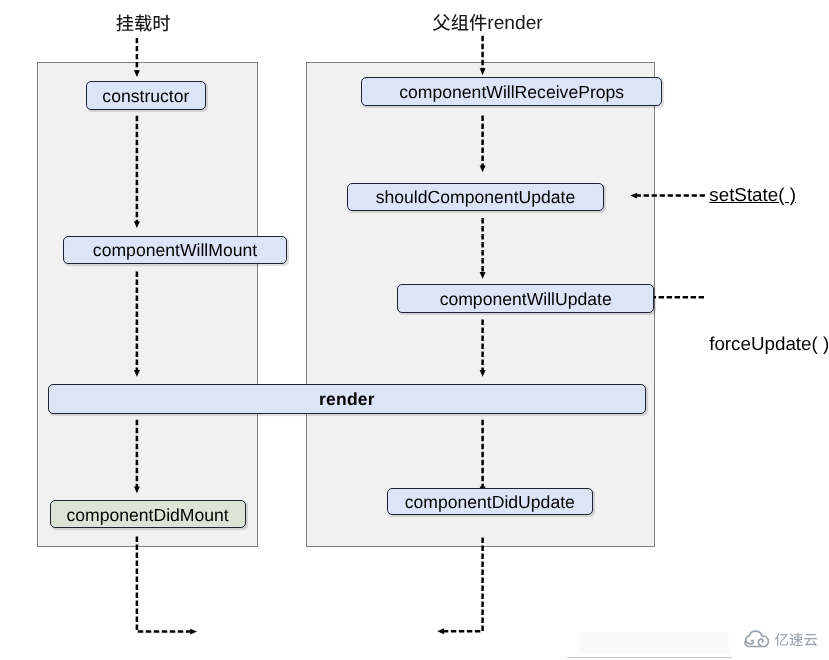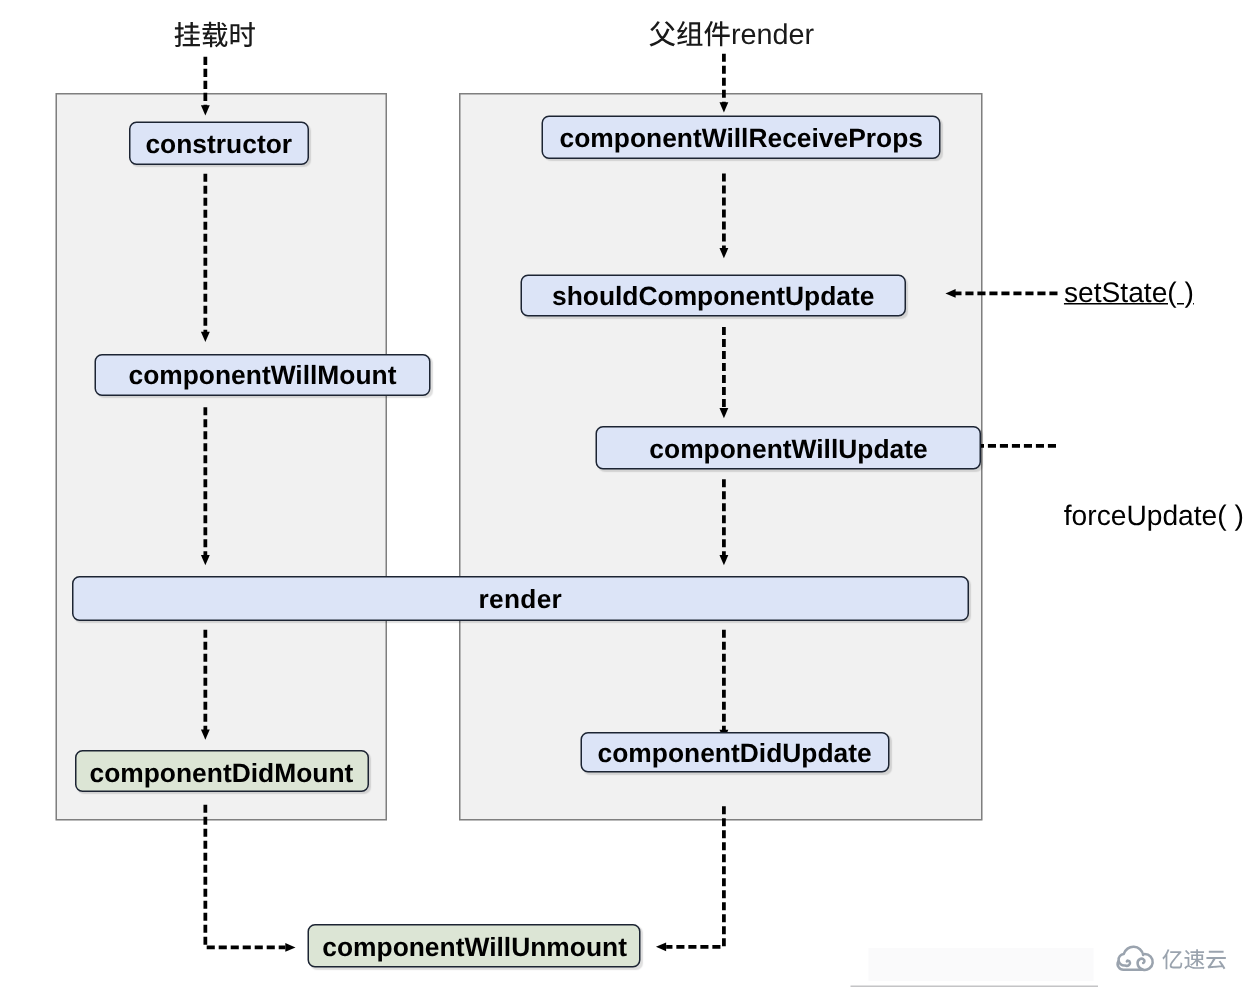--- a/index.html
+++ b/index.html
@@ -4,21 +4,21 @@
 <title>React lifecycle</title>
 <style>
 html,body{margin:0;padding:0;background:#ffffff;}
 body{width:829px;height:660px;overflow:hidden;font-family:"Liberation Sans",sans-serif;
  -webkit-font-smoothing:antialiased;text-rendering:geometricPrecision;}
 #stage{position:relative;width:829px;height:660px;background:#ffffff;}
 .panel{position:absolute;background:#f1f1f1;border:1px solid #7f7f7f;box-sizing:border-box;}
 svg.layer{position:absolute;left:0;top:0;width:829px;height:660px;overflow:visible;pointer-events:none;}
 .node{position:absolute;box-sizing:border-box;border:1.7px solid #1c2433;border-radius:5px;
  display:flex;align-items:center;justify-content:center;color:#000;font-size:17.6px;line-height:1;
- white-space:nowrap;box-shadow:1.4px 1.4px 0.8px -0.3px rgba(0,0,0,0.13);padding-top:2px;font-weight:bold;}
+ white-space:nowrap;box-shadow:1.4px 1.4px 0.8px -0.3px rgba(0,0,0,0.13);padding-top:2px;}
 .node.blue{background:#dce4f7;}
 .node.green{background:#dce5d5;}
 .node.bold{font-weight:bold;font-size:17.5px;letter-spacing:0.2px;}
 .trigger{position:absolute;font-size:18.8px;color:#000;white-space:nowrap;line-height:1;}
 .wm-rect{position:absolute;background:#fafafb;}
 .wm-line{position:absolute;background:#c4c4c6;height:1px;}
 </style>
 </head>
 <body>
 
@@ -83,37 +83,34 @@
   </svg>
   <div class="node blue" style="left:85.6px;top:81px;width:120.5px;height:28.6px;">
       <span>constructor</span>
     </div>
   <div class="node blue" style="left:63px;top:236px;width:224px;height:28.3px;">
       <span>componentWillMount</span>
     </div>
   <div class="node green" style="left:49.6px;top:500.3px;width:196px;height:28.2px;">
       <span>componentDidMount</span>
     </div>
-  <div class="node blue" style="left:361.2px;top:77.3px;width:266px;height:28.3px;">
+  <div class="node blue" style="left:361.2px;top:77.3px;width:301px;height:28.3px;">
       <span>componentWillReceiveProps</span>
     </div>
   <div class="node blue" style="left:347px;top:182.9px;width:257px;height:28.5px;">
       <span>shouldComponentUpdate</span>
     </div>
   <div class="node blue" style="left:361.4px;top:284.3px;width:256.6px;height:28.4px;margin-left:36px;">
       <span>componentWillUpdate</span>
     </div>
   <div class="node blue" style="left:387px;top:488px;width:205.5px;height:27px;">
       <span>componentDidUpdate</span>
     </div>
   <div class="node blue bold" style="left:47.6px;top:384px;width:598.6px;height:29.6px;">
       <span>render</span>
-    </div>
-  <div class="node green" style="left:205.4px;top:616.4px;width:222px;height:28.4px;">
-      <span>componentWillUnmount</span>
     </div>
   <div class="trigger" style="left:709.3px;top:185.8px;text-decoration:underline;"><span>setState( )</span></div>
   <div class="trigger" style="left:709.2px;top:287.2px;margin-top:48px;"><span>forceUpdate( )</span></div>
   <svg class="layer" viewBox="0 0 829 660" fill="#1a1a1a">
     <g>
         <path d="M0.0377 -0.3175Q0.0805 -0.3276 0.1341 -0.3417Q0.1876 -0.3557 0.2473 -0.3718Q0.3071 -0.3879 0.3669 -0.4045L0.3771 -0.3266Q0.2953 -0.303 0.2123 -0.2789Q0.1294 -0.2548 0.0617 -0.2357ZM0.0502 -0.6427H0.366V-0.5632H0.0502ZM0.1743 -0.8419H0.2575V-0.0216Q0.2575 0.0121 0.2488 0.0307Q0.2401 0.0492 0.219 0.0589Q0.1989 0.0686 0.1649 0.0715Q0.131 0.0744 0.079 0.0744Q0.0771 0.058 0.0695 0.0354Q0.062 0.0129 0.0537 -0.0036Q0.0876 -0.0026 0.1164 -0.0026Q0.1453 -0.0026 0.1553 -0.0026Q0.1658 -0.0031 0.17 -0.0073Q0.1743 -0.0116 0.1743 -0.0216ZM0.415 -0.7093H0.905V-0.6318H0.415ZM0.3997 -0.2686H0.9196V-0.1902H0.3997ZM0.3806 -0.495H0.9515V-0.4156H0.3806ZM0.3331 -0.0332H0.9624V0.0476H0.3331ZM0.6172 -0.8369H0.7042V-0.4555H0.6172ZM0.6172 -0.3795H0.7042V0.0191H0.6172Z" transform="translate(115.7 30) scale(18.3)"></path>
         <path d="M0.736 -0.7844 0.7969 -0.8237Q0.8195 -0.8053 0.8433 -0.7825Q0.8672 -0.7596 0.888 -0.7367Q0.9088 -0.7138 0.9203 -0.6948L0.8561 -0.6507Q0.839 -0.6791 0.8044 -0.7171Q0.7697 -0.7551 0.736 -0.7844ZM0.052 -0.6178H0.9521V-0.5498H0.052ZM0.1031 -0.7646H0.5447V-0.6976H0.1031ZM0.289 -0.8425H0.3704V-0.5821H0.289ZM0.605 -0.8409H0.6893Q0.6874 -0.7014 0.6938 -0.5757Q0.7002 -0.45 0.7144 -0.3465Q0.7286 -0.2429 0.7497 -0.167Q0.7707 -0.0911 0.7986 -0.0497Q0.8264 -0.0084 0.8594 -0.0084Q0.8772 -0.0084 0.886 -0.0446Q0.8949 -0.0808 0.8989 -0.1664Q0.9115 -0.1529 0.9307 -0.1408Q0.9499 -0.1287 0.9649 -0.1224Q0.9586 -0.0471 0.9458 -0.0044Q0.933 0.0384 0.9109 0.0559Q0.8887 0.0735 0.8522 0.0735Q0.8044 0.0735 0.7675 0.0401Q0.7306 0.0068 0.7036 -0.0542Q0.6766 -0.1152 0.6578 -0.1992Q0.639 -0.2833 0.6274 -0.3854Q0.6158 -0.4875 0.6107 -0.6028Q0.6056 -0.7181 0.605 -0.8409ZM0.8347 -0.4993 0.9102 -0.478Q0.8772 -0.3633 0.828 -0.2585Q0.7787 -0.1536 0.7129 -0.0662Q0.6472 0.0212 0.5638 0.0851Q0.554 0.0716 0.5373 0.0549Q0.5205 0.0382 0.505 0.0271Q0.5841 -0.0286 0.6475 -0.111Q0.7109 -0.1933 0.758 -0.2926Q0.8051 -0.3919 0.8347 -0.4993ZM0.0671 -0.4548H0.5798V-0.3863H0.0671ZM0.3271 -0.3572H0.4065V0.0779H0.3271ZM0.1175 -0.1946Q0.1156 -0.2034 0.1112 -0.2175Q0.1069 -0.2315 0.1018 -0.2463Q0.0967 -0.2611 0.0914 -0.2713Q0.1037 -0.2743 0.1154 -0.2875Q0.1271 -0.3008 0.139 -0.3214Q0.148 -0.3349 0.1667 -0.3706Q0.1854 -0.4062 0.2064 -0.4538Q0.2274 -0.5015 0.2424 -0.5506L0.3257 -0.5283Q0.3043 -0.4747 0.2781 -0.4217Q0.2518 -0.3686 0.2237 -0.3219Q0.1957 -0.2751 0.1679 -0.238V-0.236Q0.1679 -0.236 0.1603 -0.2319Q0.1527 -0.2277 0.1427 -0.2212Q0.1326 -0.2146 0.1251 -0.2076Q0.1175 -0.2005 0.1175 -0.1946ZM0.1175 -0.1946V-0.2574L0.1613 -0.2808H0.5613L0.5608 -0.209H0.1988Q0.1677 -0.209 0.1461 -0.205Q0.1245 -0.2011 0.1175 -0.1946ZM0.0626 -0.0959Q0.1261 -0.1004 0.2105 -0.1073Q0.295 -0.1141 0.3908 -0.1222Q0.4866 -0.1304 0.5827 -0.139L0.5822 -0.0691Q0.4906 -0.0601 0.398 -0.0508Q0.3054 -0.0414 0.2214 -0.0334Q0.1373 -0.0253 0.071 -0.0182Z" transform="translate(134 30) scale(18.3)"></path>
         <path d="M0.1187 -0.7595H0.398V-0.1036H0.1187V-0.1802H0.3186V-0.683H0.1187ZM0.123 -0.4737H0.3458V-0.3986H0.123ZM0.078 -0.7595H0.1584V-0.0231H0.078ZM0.4415 -0.6454H0.9639V-0.5612H0.4415ZM0.7606 -0.8365H0.8467V-0.0411Q0.8467 0.0025 0.8345 0.0238Q0.8224 0.045 0.7938 0.0557Q0.7657 0.0659 0.7158 0.0685Q0.6658 0.0712 0.5903 0.0707Q0.5873 0.0528 0.5784 0.0276Q0.5694 0.0025 0.5597 -0.0155Q0.5985 -0.0145 0.6336 -0.0137Q0.6687 -0.013 0.6947 -0.0132Q0.7207 -0.0135 0.7317 -0.014Q0.7476 -0.0146 0.7541 -0.0203Q0.7606 -0.026 0.7606 -0.0416ZM0.4705 -0.4471 0.5406 -0.4838Q0.5673 -0.447 0.5969 -0.4038Q0.6264 -0.3606 0.653 -0.3199Q0.6795 -0.2793 0.6961 -0.2492L0.6211 -0.2056Q0.6055 -0.2362 0.5802 -0.2781Q0.5549 -0.32 0.526 -0.3645Q0.4971 -0.4089 0.4705 -0.4471Z" transform="translate(152.3 30) scale(18.3)"></path>
       </g>
     <g>

